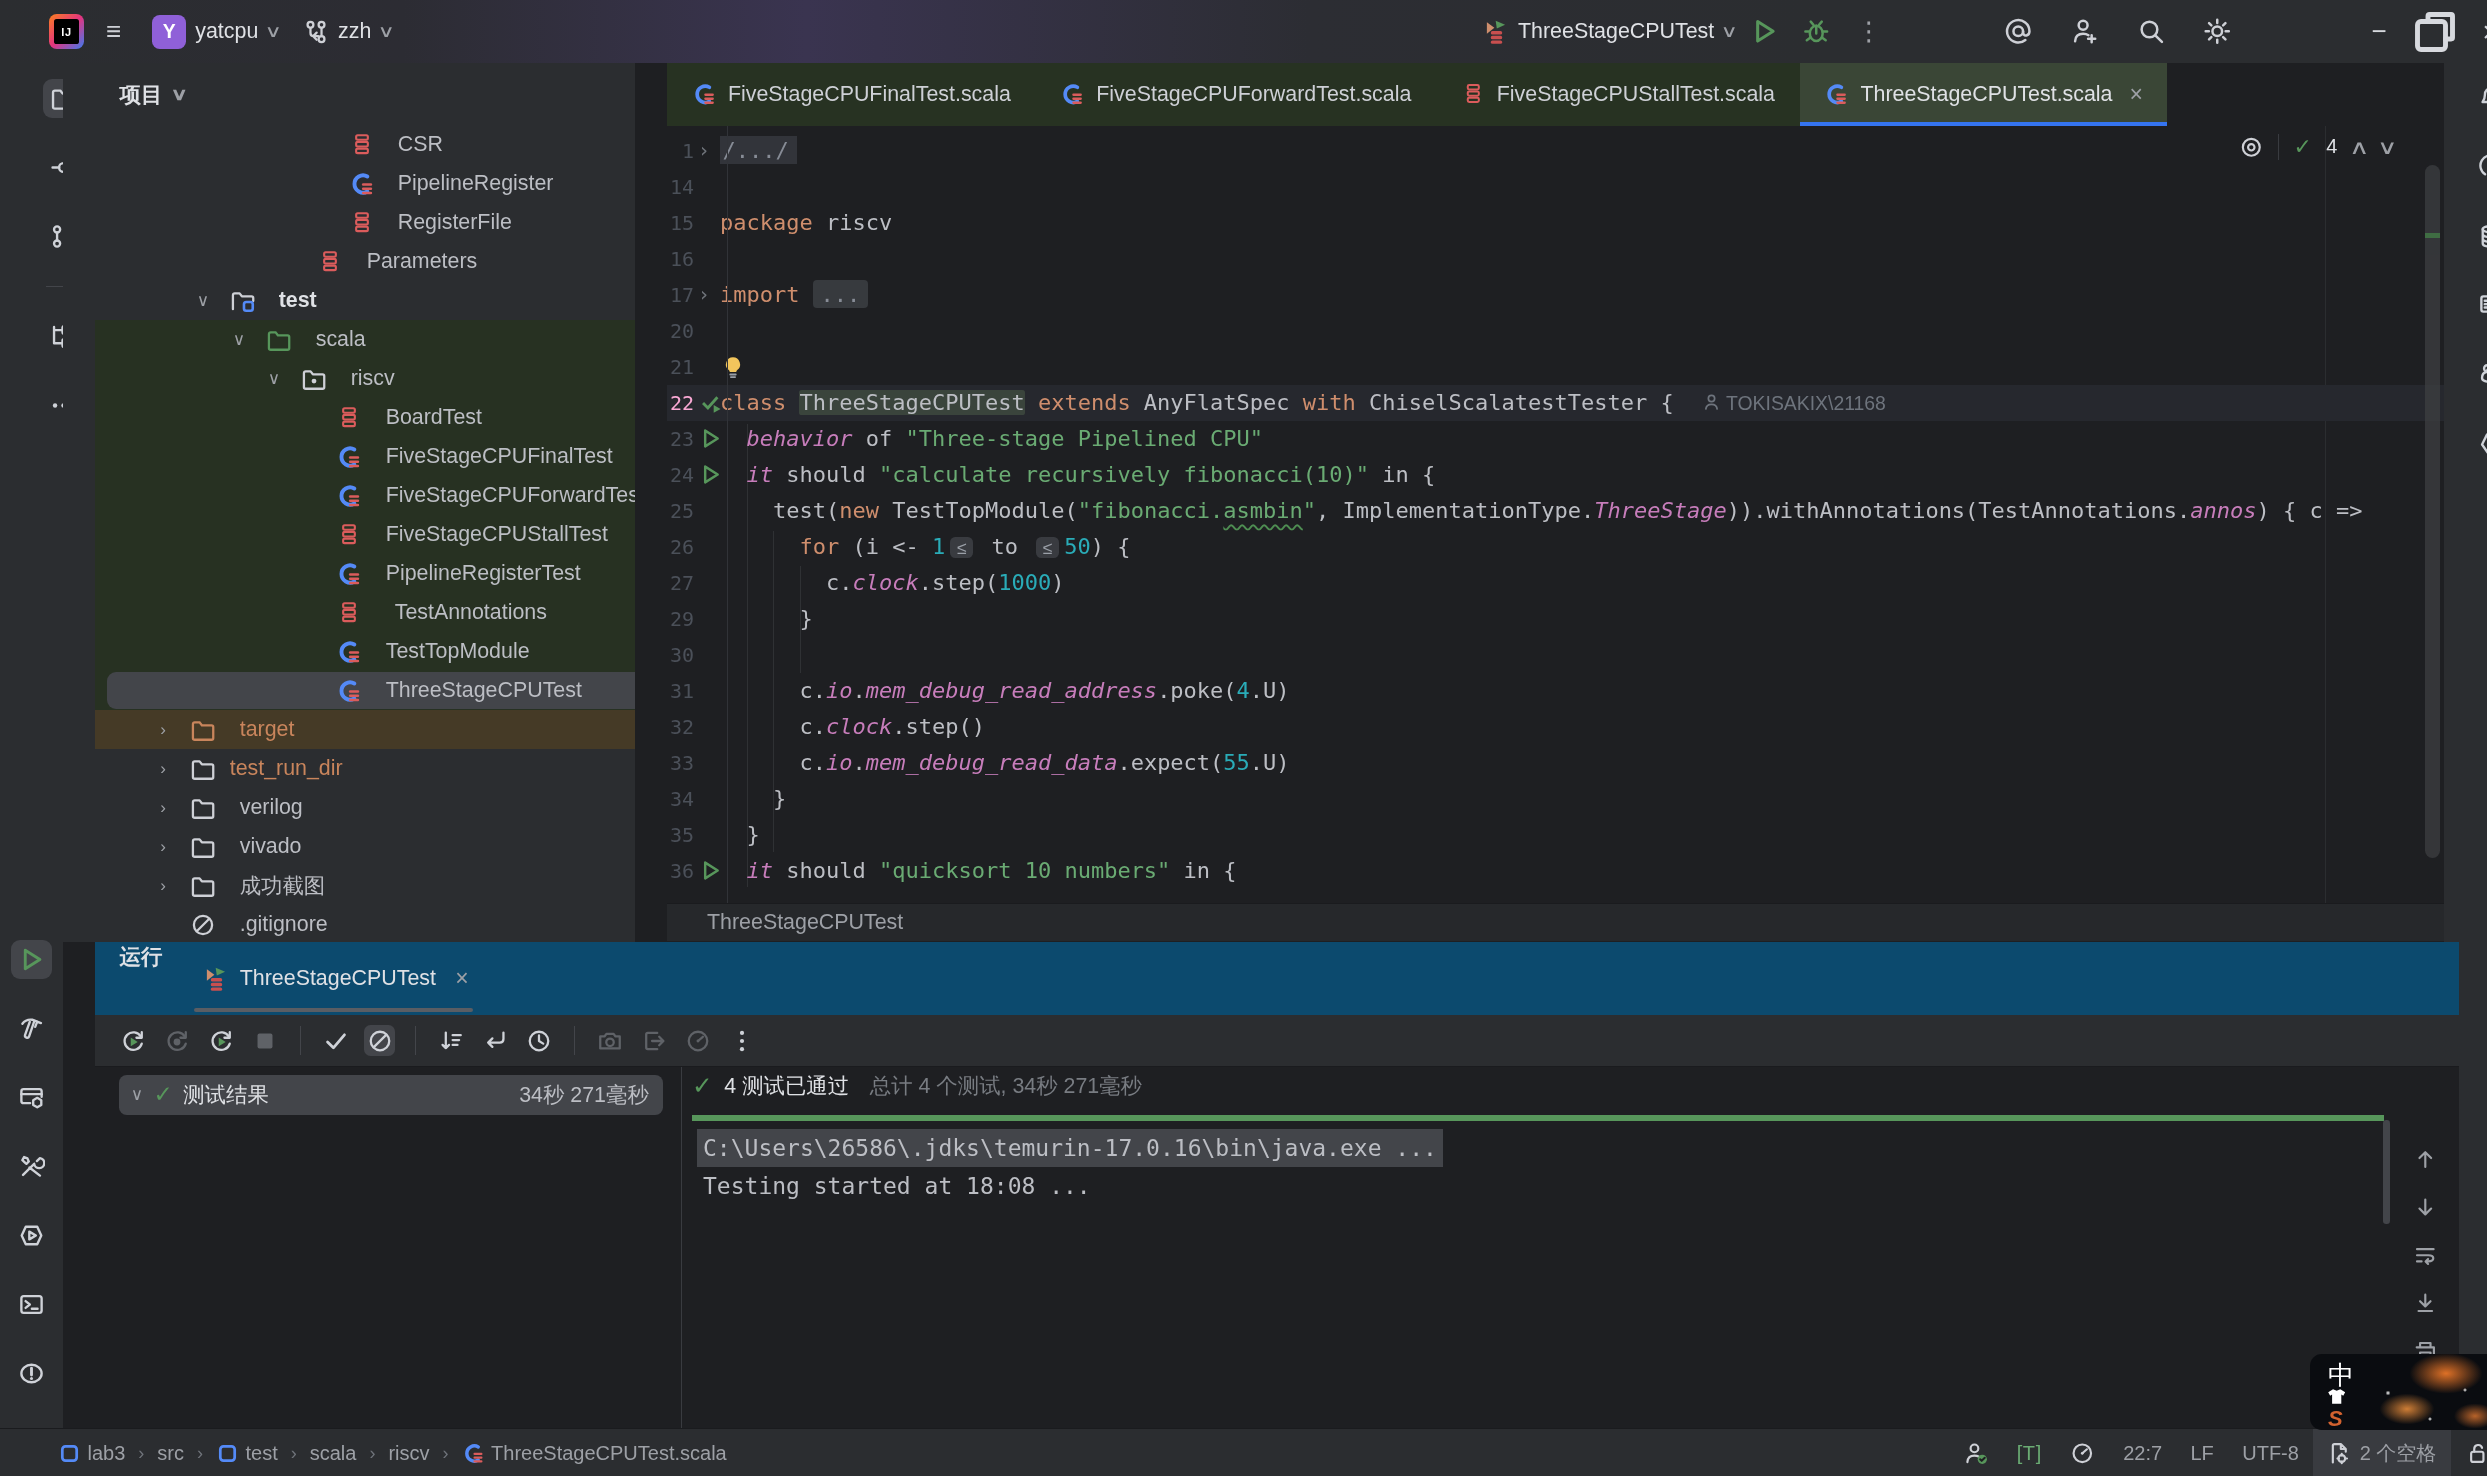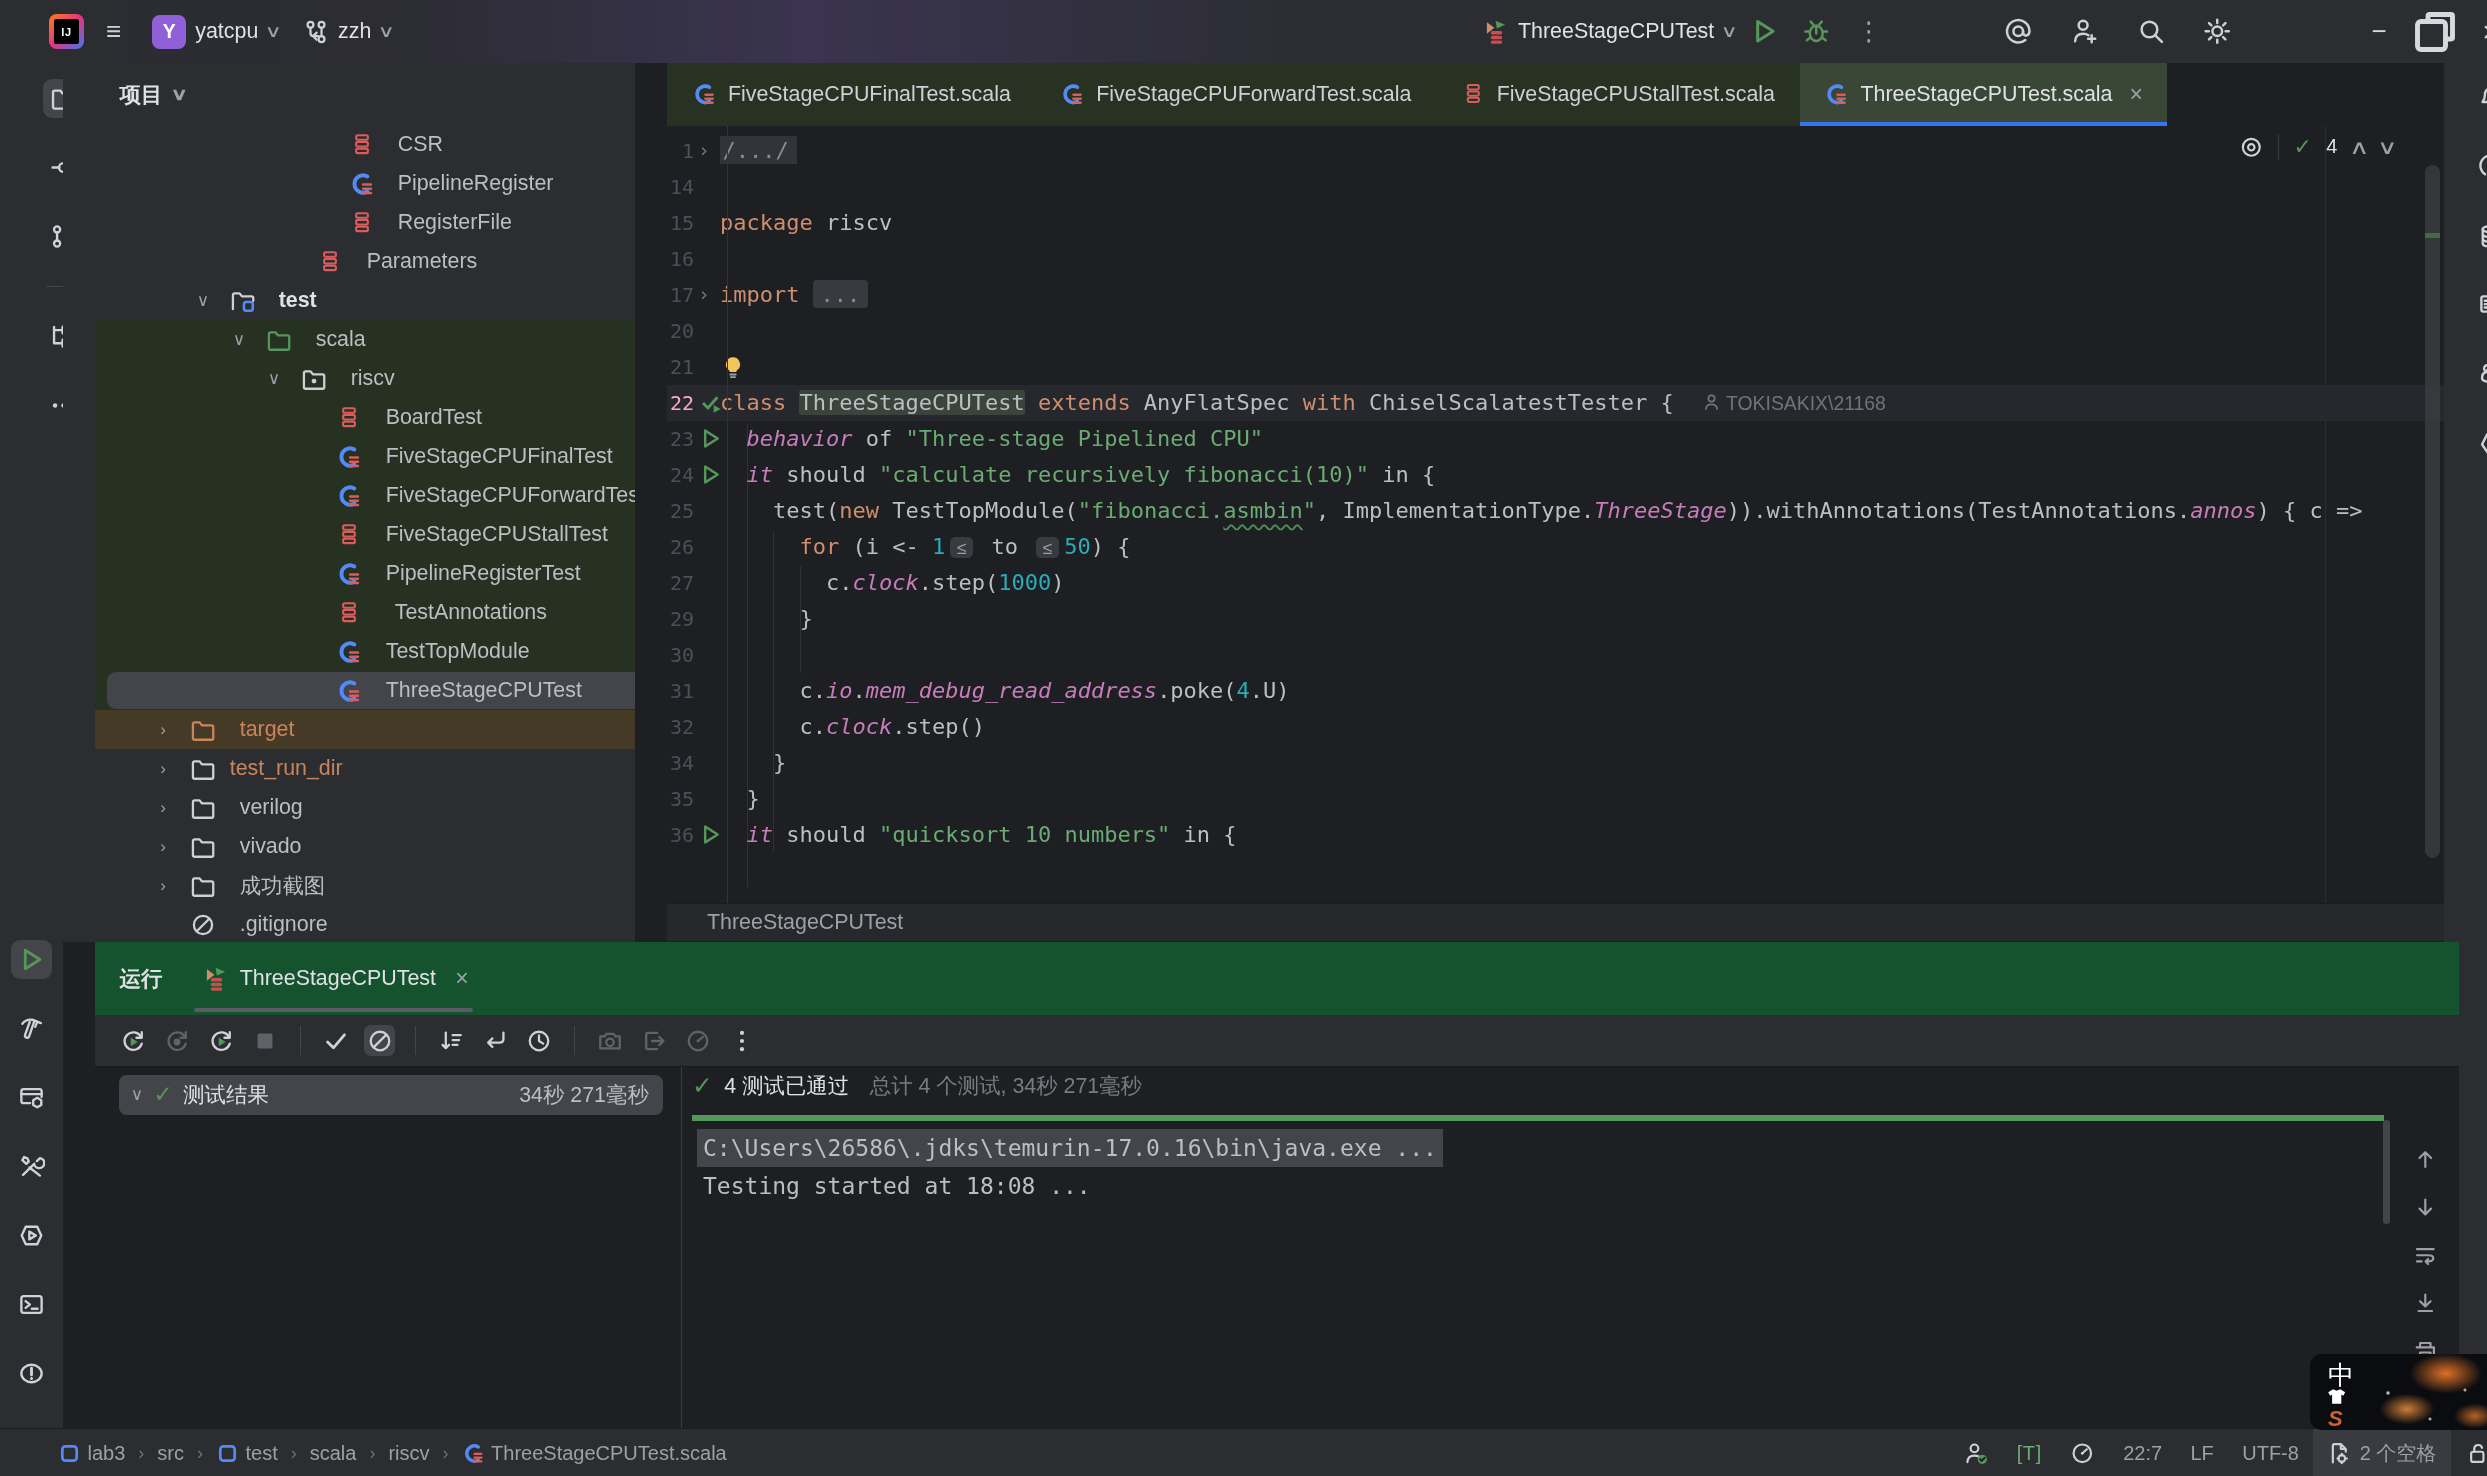--- a/index.html
+++ b/index.html
@@ -95,21 +95,21 @@
   #ewidget .sep{width:1.3px;height:26px;background:#393b40;}
   #ewidget .okmark{color:#57965b;font-size:22px;}
   #ewidget .cnt{color:#dfe1e5;}
   #ewidget svg{width:24.6px;height:24.6px;}
   #bulbrow svg{width:26px;height:26px;}
   #breadcrumbs-bar{position:relative;height:37px;background:#26282b;border-top:1.3px solid #1a1b1e;
     display:flex;align-items:center;padding-left:40px;color:#9da0a6;font-size:21.4px;}
 
   
   #runpanel{left:63px;top:942px;width:2364px;height:486px;background:#1e1f22;}
-  #run-head{height:73px;background:#14532d;display:flex;align-items:center;}
+  #run-head{height:73px;background:#0c4a6e;display:flex;align-items:flex-start;}
   #run-title{margin-left:24.6px;font-size:21.4px;color:#dfe1e5;font-weight:bold;}
   #run-tab{margin-left:41px;display:flex;align-items:center;gap:10.4px;font-size:21.4px;color:#dfe1e5;position:relative;height:73px;}
   #run-tab .ticon svg{width:26px;height:26px;}
   #run-tab .close{color:#9da0a6;font-size:23px;margin-left:9px;}
   #run-tab::after{content:"";position:absolute;left:-9px;right:-3.9px;bottom:2.6px;height:4.5px;border-radius:2.6px;background:#5a5d63;}
   #run-toolbar{height:51px;background:#2b2d30;display:flex;align-items:center;padding-left:22px;gap:13px;border-bottom:1.3px solid #1a1b1e;}
   .rt-btn{width:31px;height:31px;border-radius:6.5px;display:flex;align-items:center;justify-content:center;color:#cfd2d8;position:relative;font-size:24.6px;}
   .rt-btn svg{width:26px;height:26px;}
   .rt-btn.sel{background:#43454a;}
   .rt-btn.dis{color:#5f6267;}
@@ -768,20 +768,24 @@
           </div>
           <div class="line">
             <span class="ln">31</span>
             <span class="codetxt"><span class="seg d">      c.</span><span class="seg f">io</span><span class="seg d">.</span><span class="seg f">mem_debug_read_address</span><span class="seg d">.poke(</span><span class="seg n">4</span><span class="seg d">.U)</span></span>
           </div>
           <div class="line">
             <span class="ln">32</span>
             <span class="codetxt"><span class="seg d">      c.</span><span class="seg f">clock</span><span class="seg d">.step()</span></span>
           </div>
           <div class="line">
+            <span class="ln">33</span>
+            <span class="codetxt"><span class="seg d">      c.</span><span class="seg f">io</span><span class="seg d">.</span><span class="seg f">mem_debug_read_data</span><span class="seg d">.expect(</span><span class="seg n">55</span><span class="seg d">.U)</span></span>
+          </div>
+          <div class="line">
             <span class="ln">34</span>
             <span class="codetxt"><span class="seg d">    }</span></span>
           </div>
           <div class="line">
             <span class="ln">35</span>
             <span class="codetxt"><span class="seg d">  }</span></span>
           </div>
           <div class="line">
             <span class="ln">36</span>
             <span class="gic">

